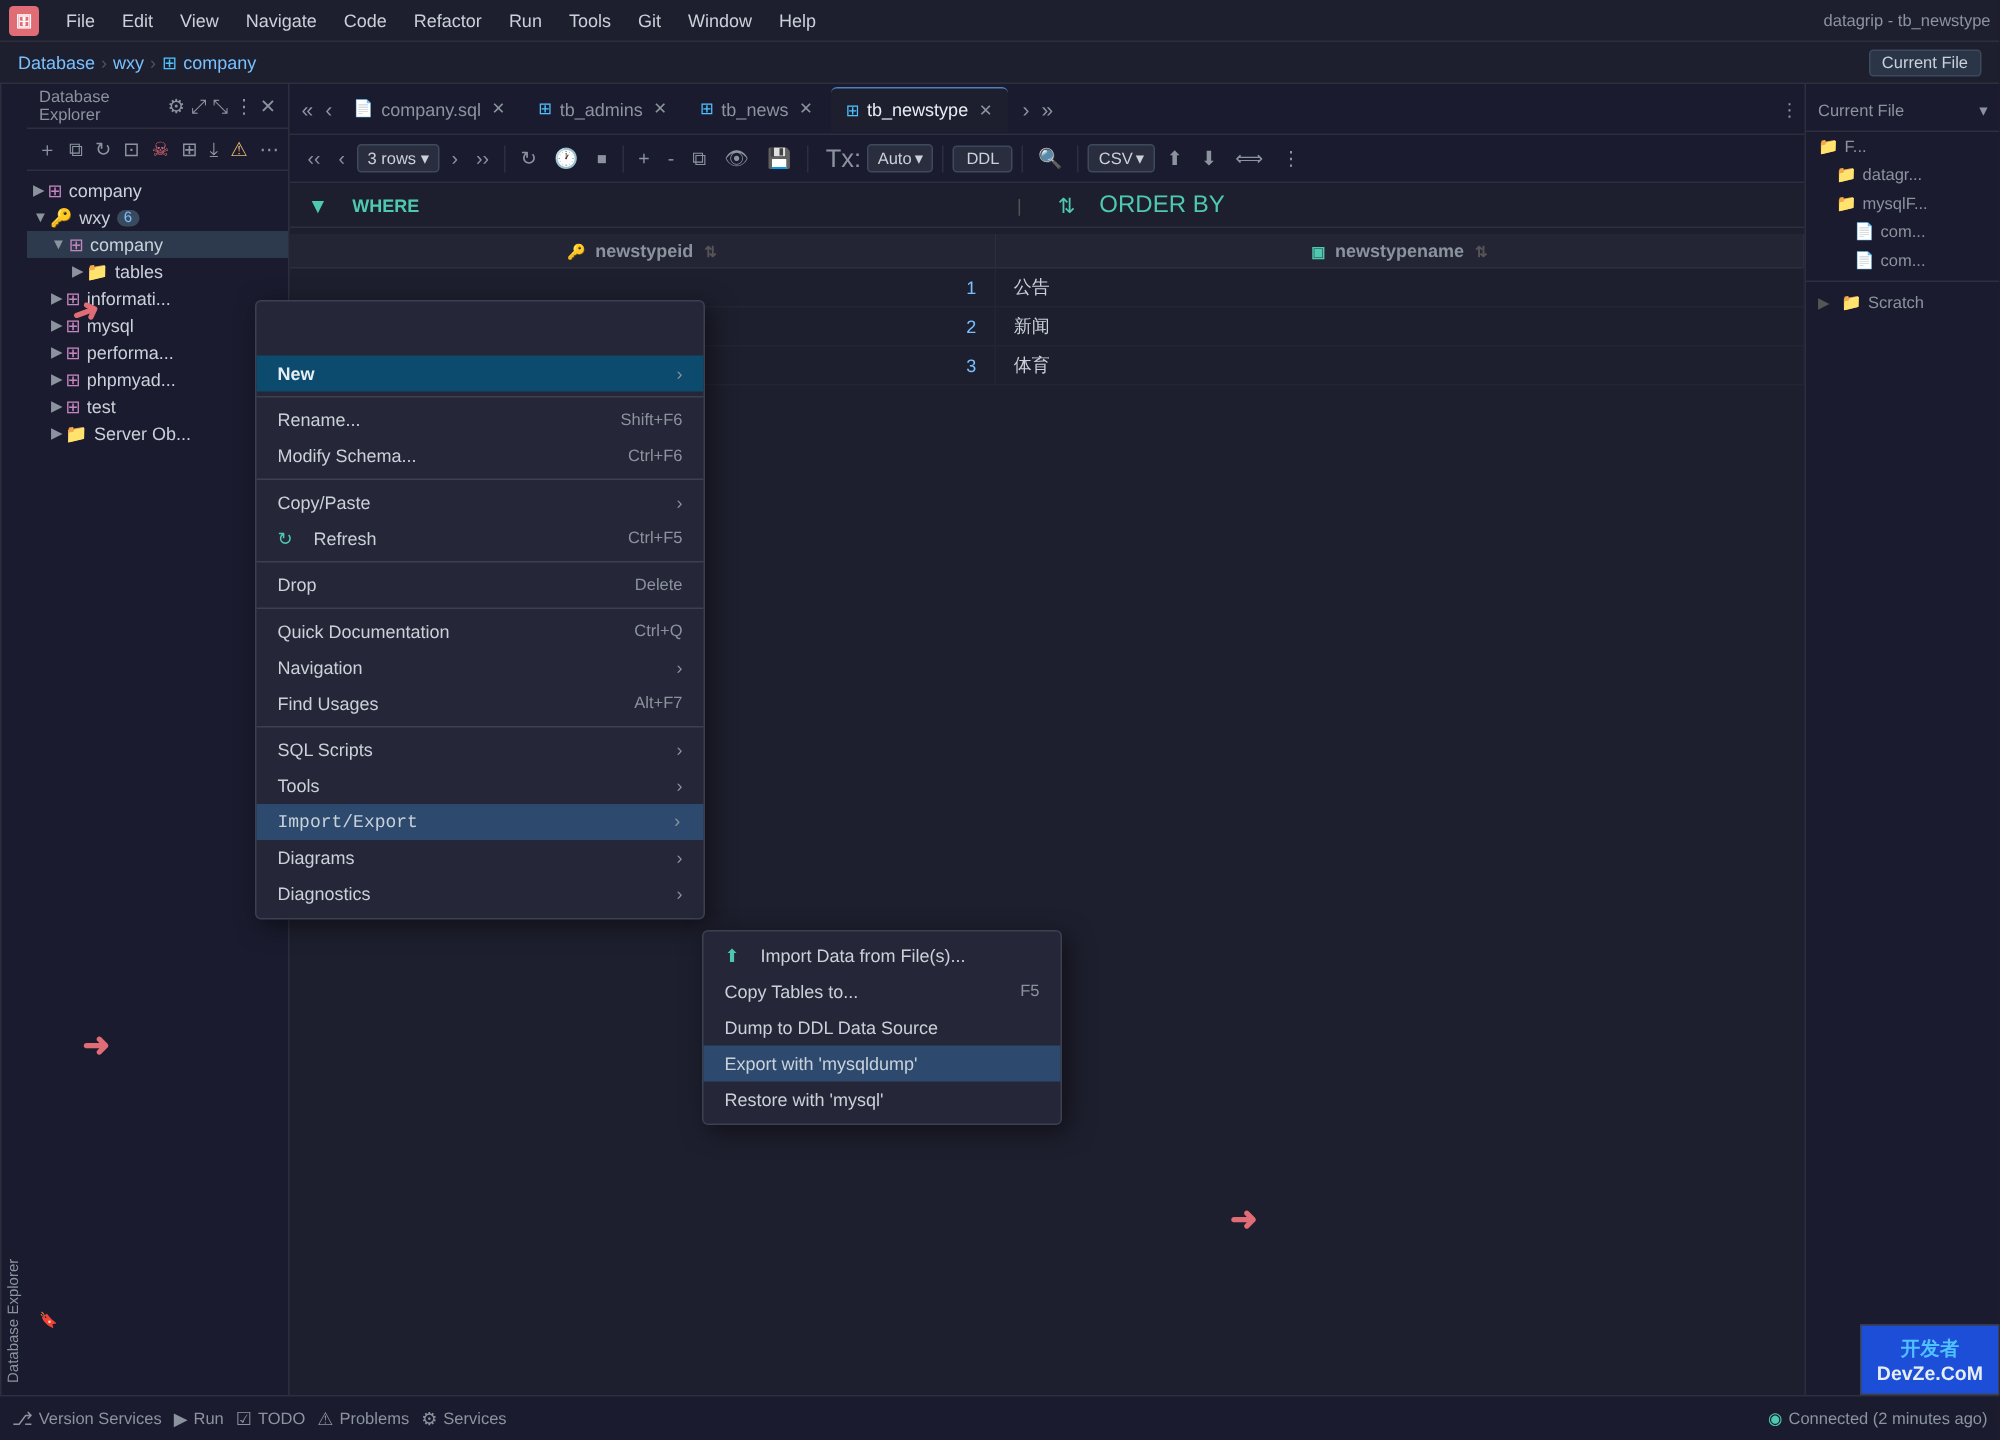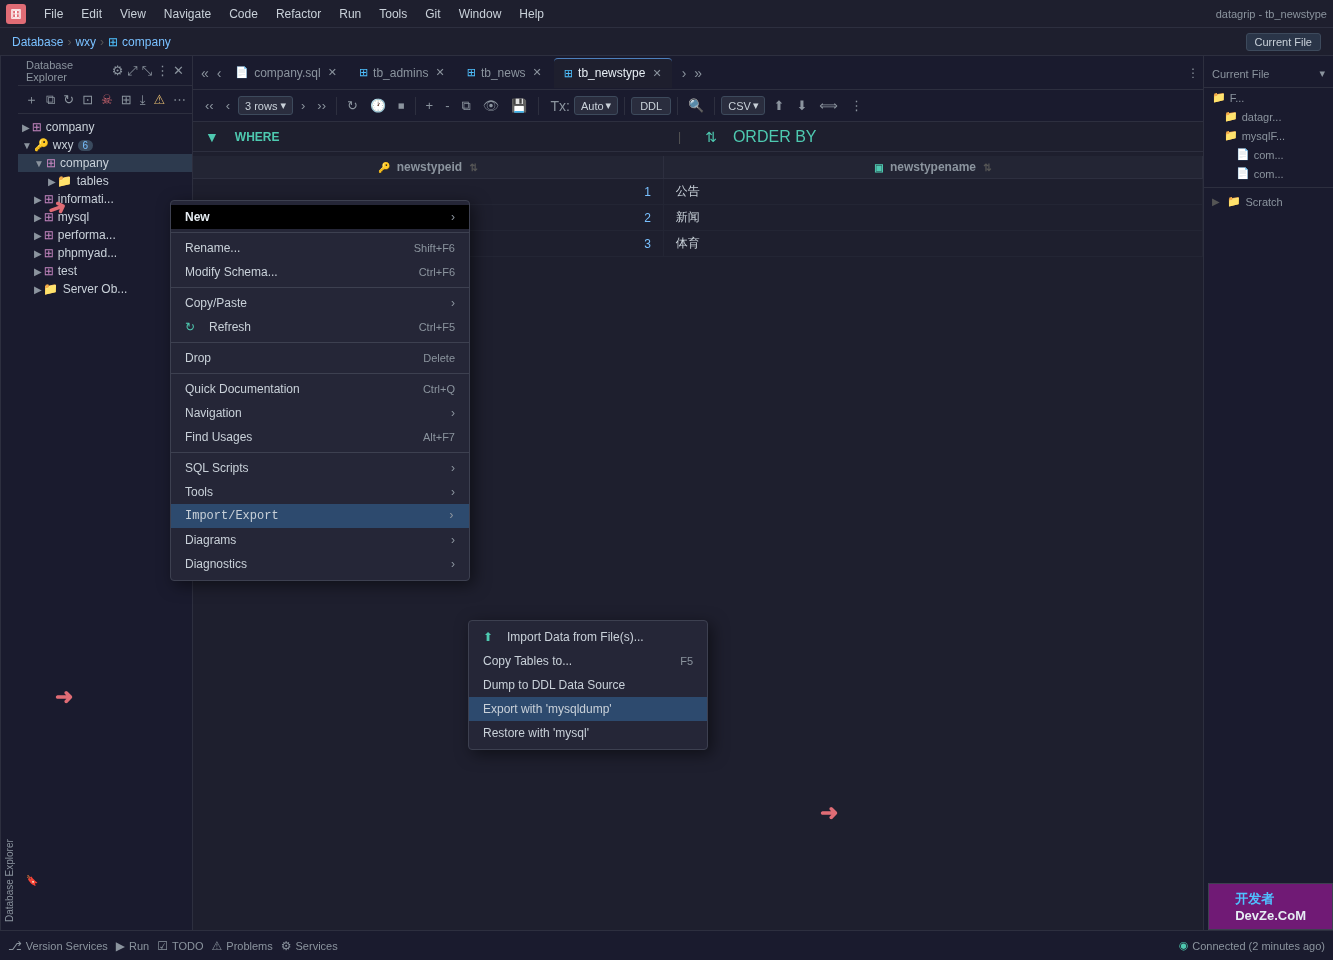--- a/index.html
+++ b/index.html
@@ -212,21 +212,21 @@
       display: flex; align-items: center; gap: 3px;
       background: #2a2d3e;
       border: 1px solid #3d4a5c;
       border-radius: 3px;
       padding: 2px 6px;
       cursor: pointer;
       font-size: 11px;
       color: #c9d1d9;
     }
     .tx-label {
-      font-size: 14px; color: #8b949e; margin-left: 6px;
+      font-size: 17px; color: #8b949e; margin-left: 6px;
     }
     .tx-btn {
       display: flex; align-items: center; gap: 2px;
       background: #2a2d3e;
       border: 1px solid #3d4a5c;
       border-radius: 3px;
       padding: 2px 6px;
       cursor: pointer;
       font-size: 11px;
       color: #c9d1d9;
@@ -412,25 +412,26 @@
       display: flex; align-items: center; gap: 4px;
       cursor: pointer;
     }
     .status-bar .status-icon { font-size: 12px; }
 
     
     .watermark {
       position: absolute;
       bottom: 30px;
       right: 0;
-      background: #701a75;
+      background: #1d4ed8;
       border: 1px solid #3d4050;
-      padding: 6px 26px;
+      padding: 6px 10px;
       font-size: 13px;
       z-index: 300;
+      text-align: center;
     }
     .watermark .line1 { color: #4fc1ff; font-weight: bold; }
     .watermark .line2 { color: #e6edf3; font-weight: bold; }
   </style>
 </head>
 <body>
 
 <div class="menu-bar">
   <div class="app-icon">
     <span style="font-size:9px;">🗄</span>
@@ -727,21 +728,21 @@
     <span class="status-icon">⚙</span>
     <span>Services</span>
   </div>
   <div style="margin-left:auto;display:flex;align-items:center;gap:4px;">
     <span style="color:#4ec9b0;">◉</span>
     <span>Connected (2 minutes ago)</span>
   </div>
 </div>
 
 <div class="context-menu">
-  <div class="ctx-item" style="background:#000000;">
+  <div class="ctx-item" style="background:#0c4a6e;margin-top:32px;">
     <span class="ctx-label ctx-new-label">New</span>
     <span class="ctx-arrow">›</span>
   </div>
   <div class="ctx-divider"></div>
   <div class="ctx-item">
     <span class="ctx-label">Rename...</span>
     <span class="ctx-shortcut">Shift+F6</span>
   </div>
   <div class="ctx-item">
     <span class="ctx-label">Modify Schema...</span>

